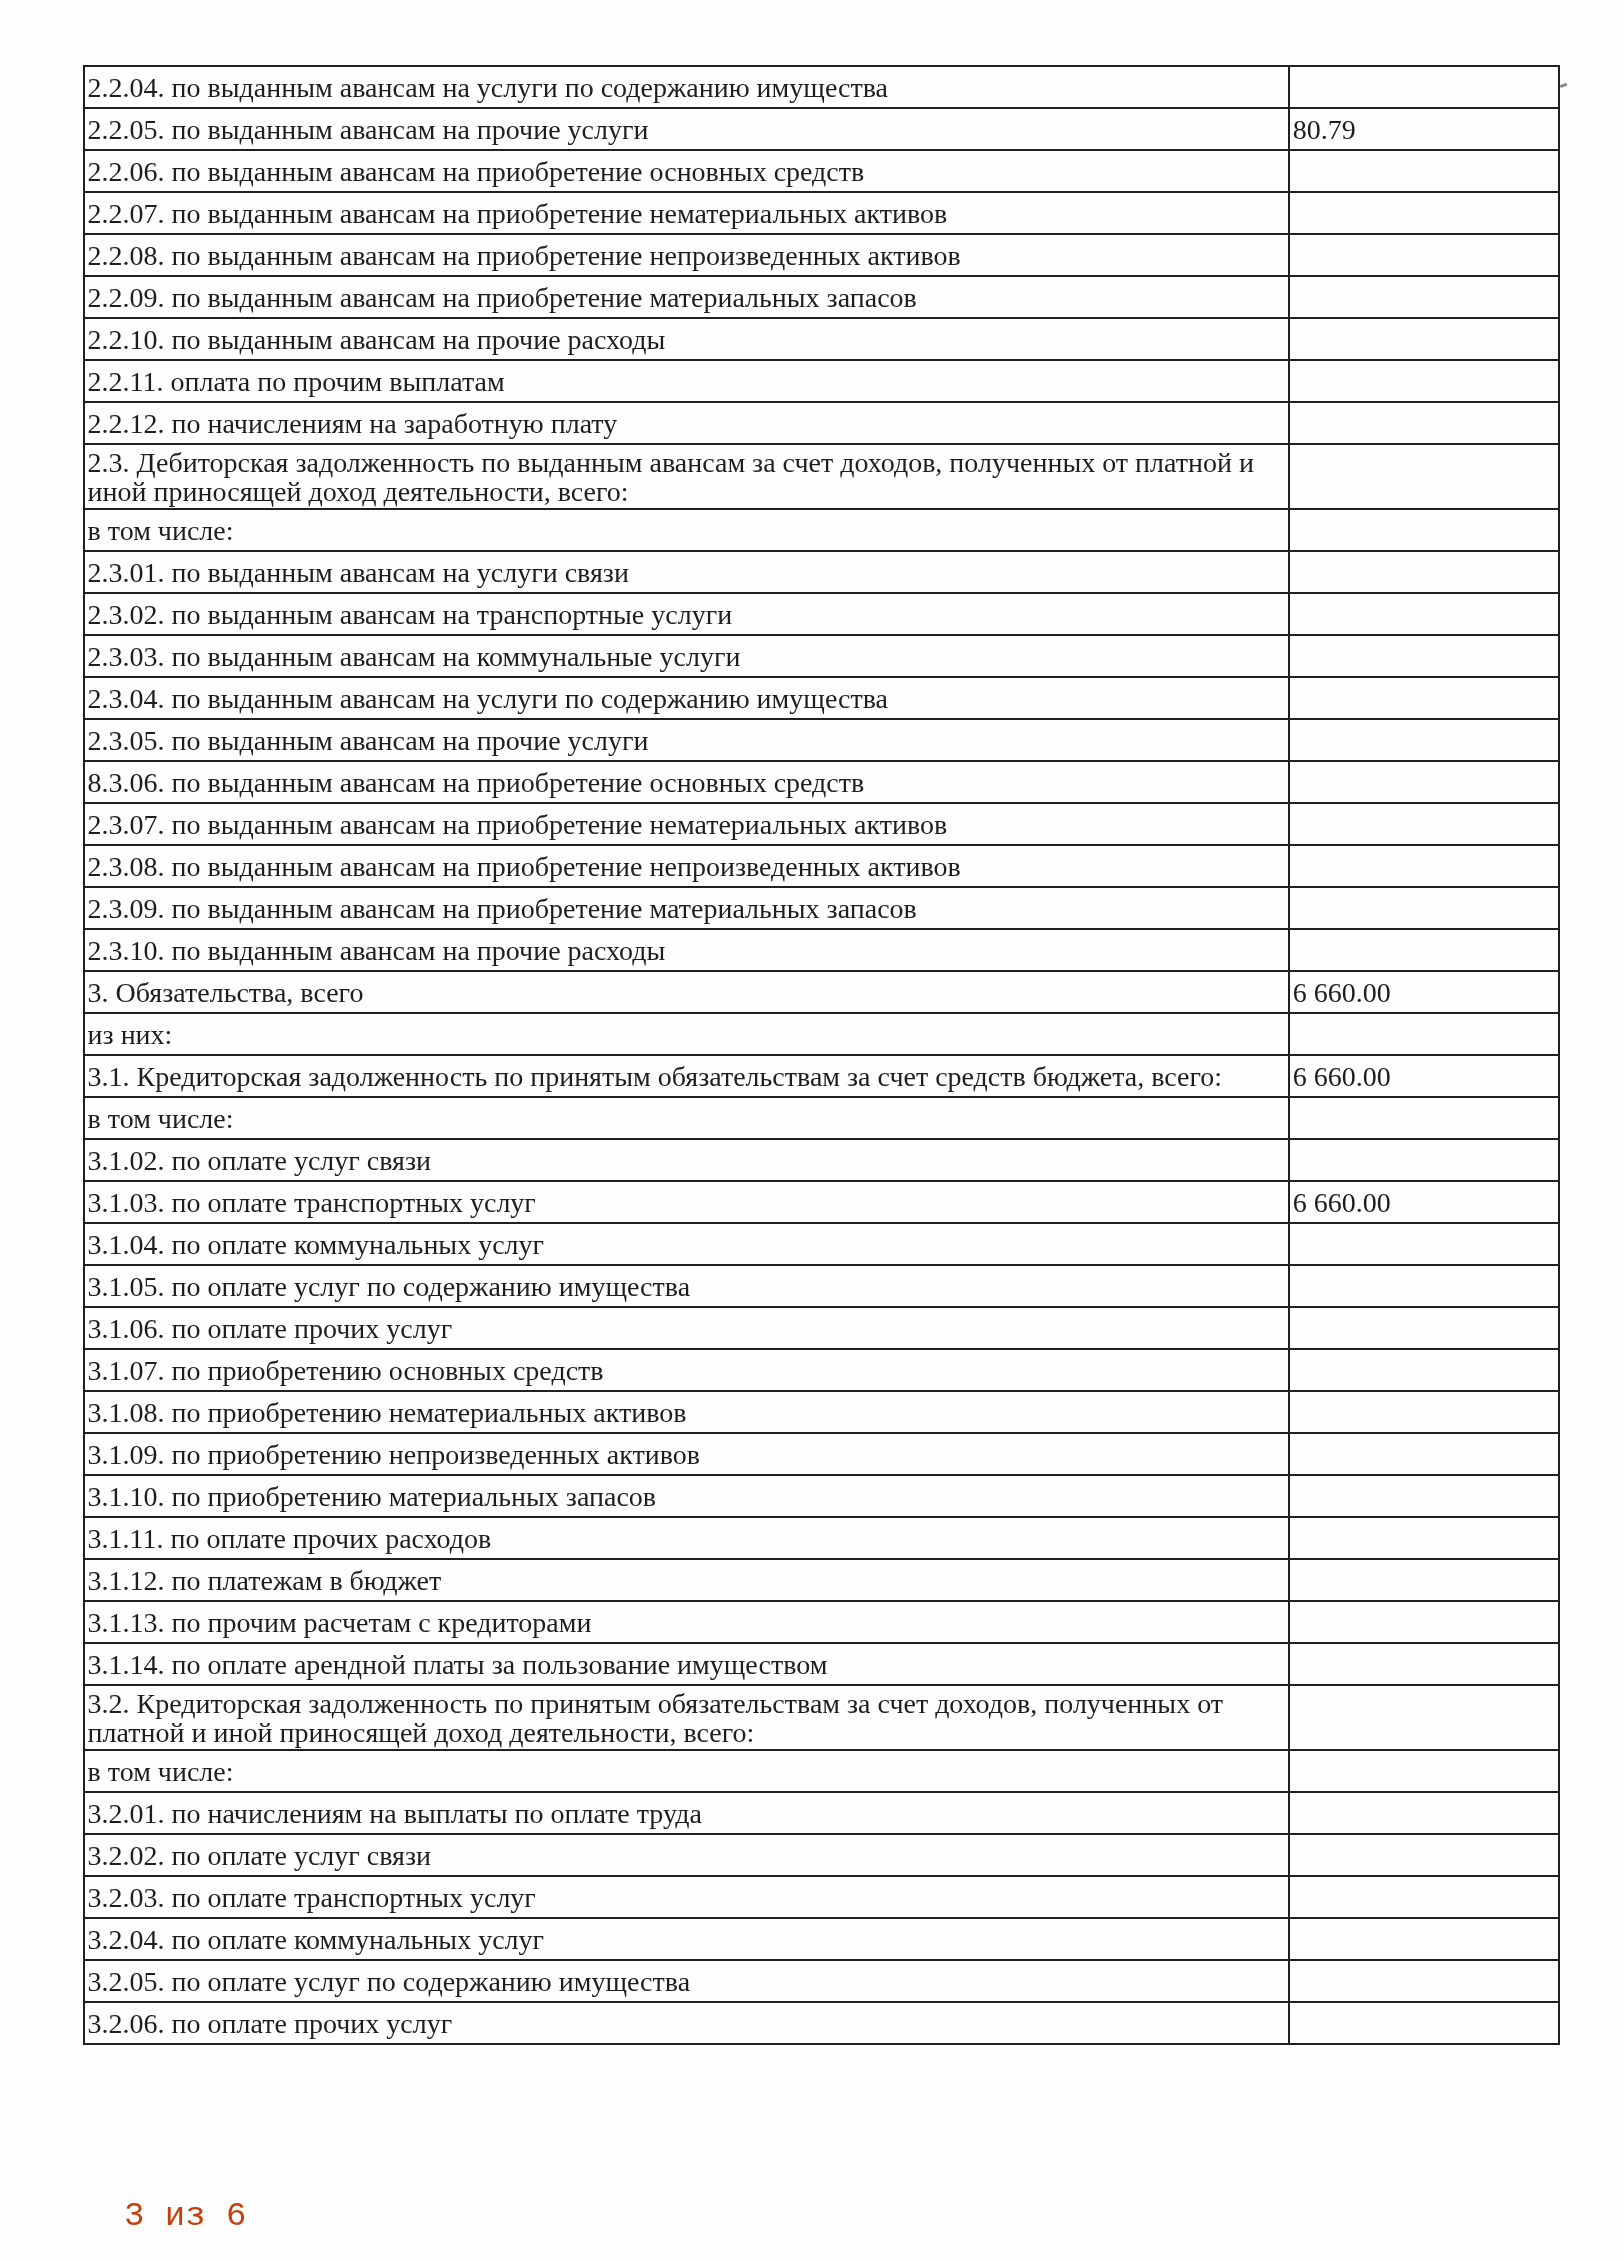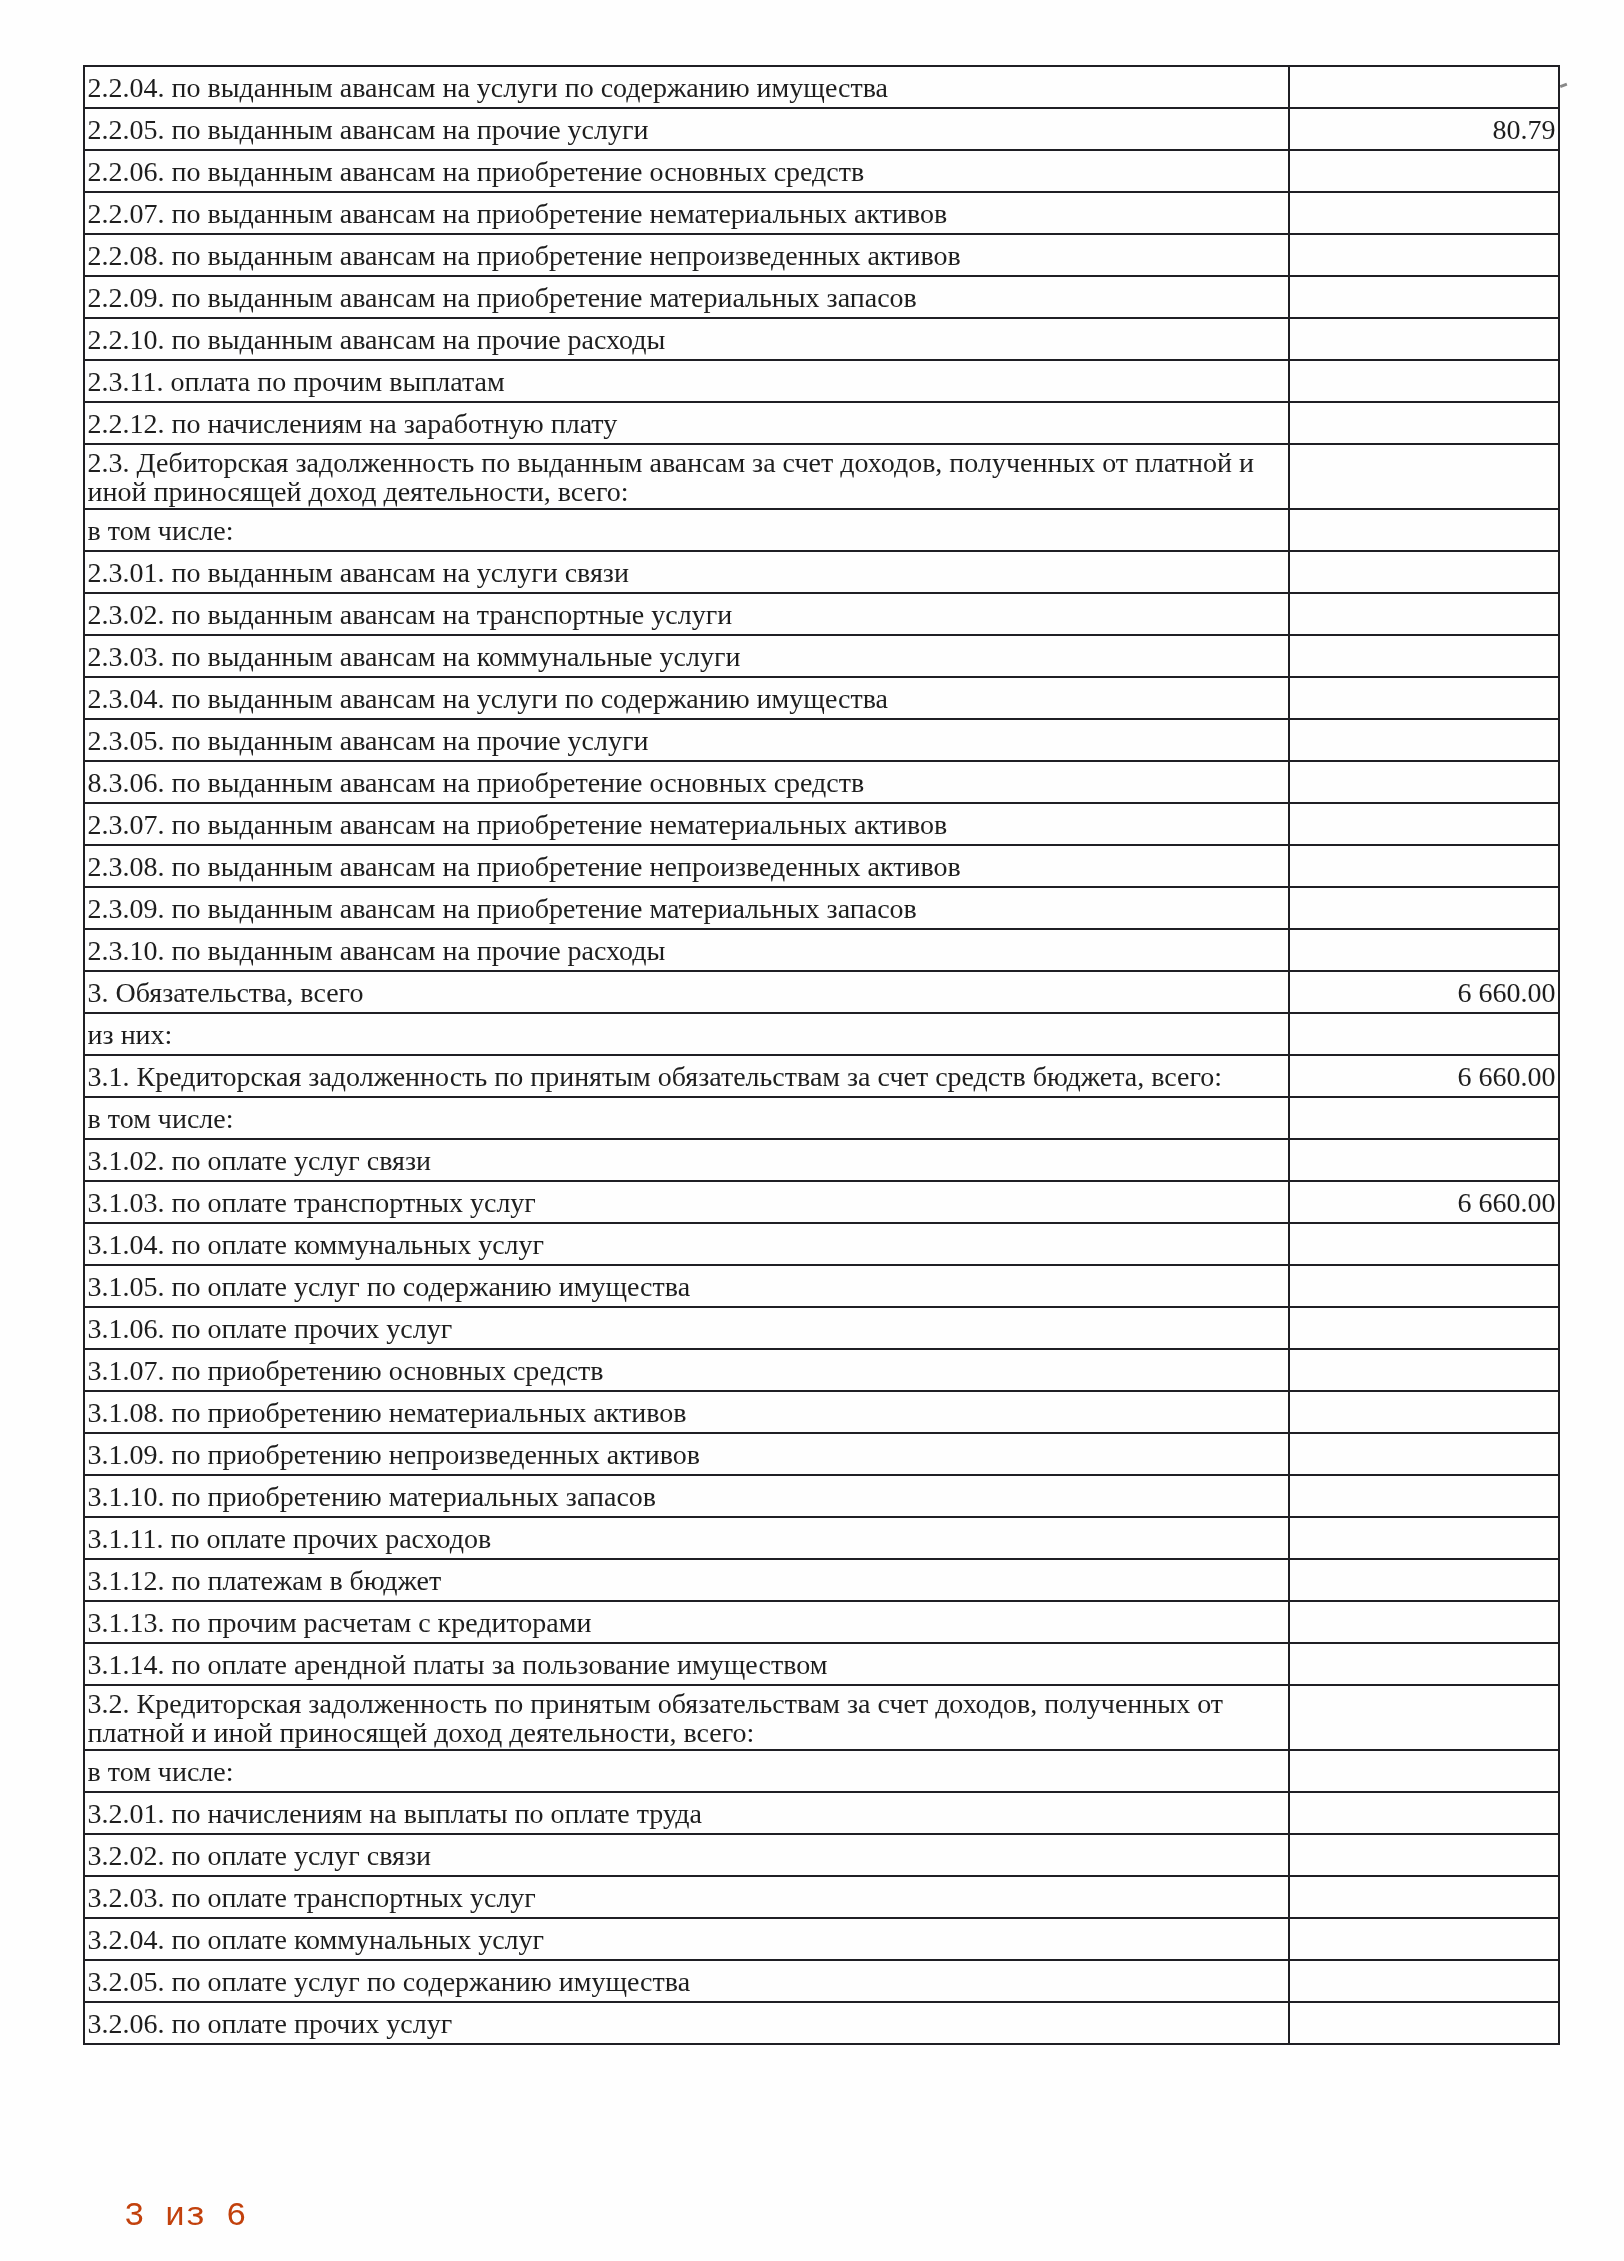--- a/index.html
+++ b/index.html
@@ -12,21 +12,21 @@
     font-size: 28px; color: #1e1e1e;
   }
   table.report td {
     border: 2px solid #1f1f24;
     padding: 0 2.6px;
     height: 40px;
     line-height: 29px;
     vertical-align: middle;
   }
   table.report td.label { width: 1198px; }
-  table.report td.value { text-align: right; padding-right: 2.6px; }
+  table.report td.value { padding-right: 2.6px; }
   table.report tr.tall td { height: 63px; margin-left: 8px; }
   .footer {
     position: absolute; left: 124px; top: 2197px;
     font-family: Liberation Mono, monospace;
     font-size: 34px; color: #c2410c;
   }
   .mark { position: absolute; right: 58px; top: 84px; width: 6.5px; height: 2.6px; background: #888; transform: rotate(-20deg); }
 </style>
 </head>
 <body>
@@ -57,21 +57,21 @@
         </tr>
         <tr>
           <td class="label">2.2.09. по выданным авансам на приобретение материальных запасов</td>
           <td class="value"></td>
         </tr>
         <tr>
           <td class="label">2.2.10. по выданным авансам на прочие расходы</td>
           <td class="value"></td>
         </tr>
         <tr>
-          <td class="label">2.3.11. оплата по прочим выплатам</td>
+          <td class="label">2.2.11. оплата по прочим выплатам</td>
           <td class="value"></td>
         </tr>
         <tr>
           <td class="label">2.2.12. по начислениям на заработную плату</td>
           <td class="value"></td>
         </tr>
         <tr class="tall">
           <td class="label">2.3.   Дебиторская задолженность по выданным авансам за счет доходов, полученных от платной и иной приносящей доход деятельности, всего:</td>
           <td class="value"></td>
         </tr>

